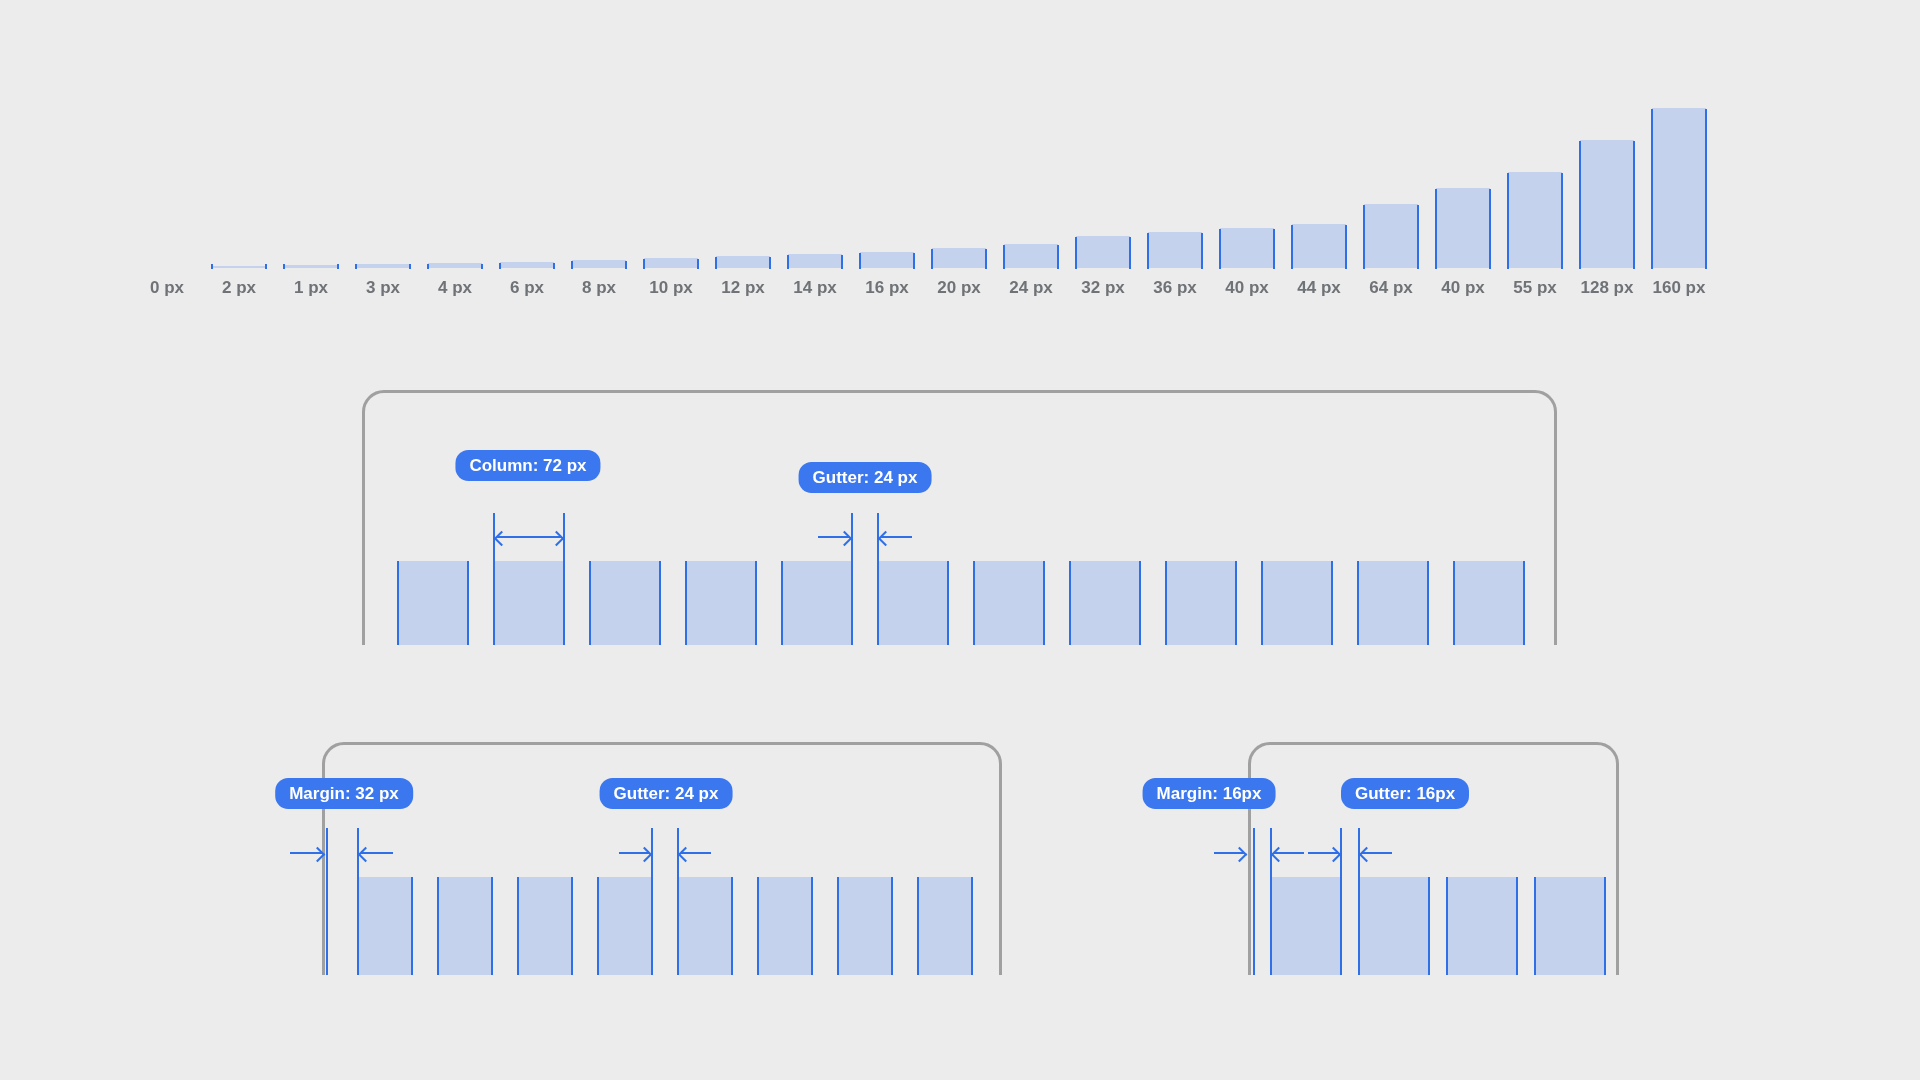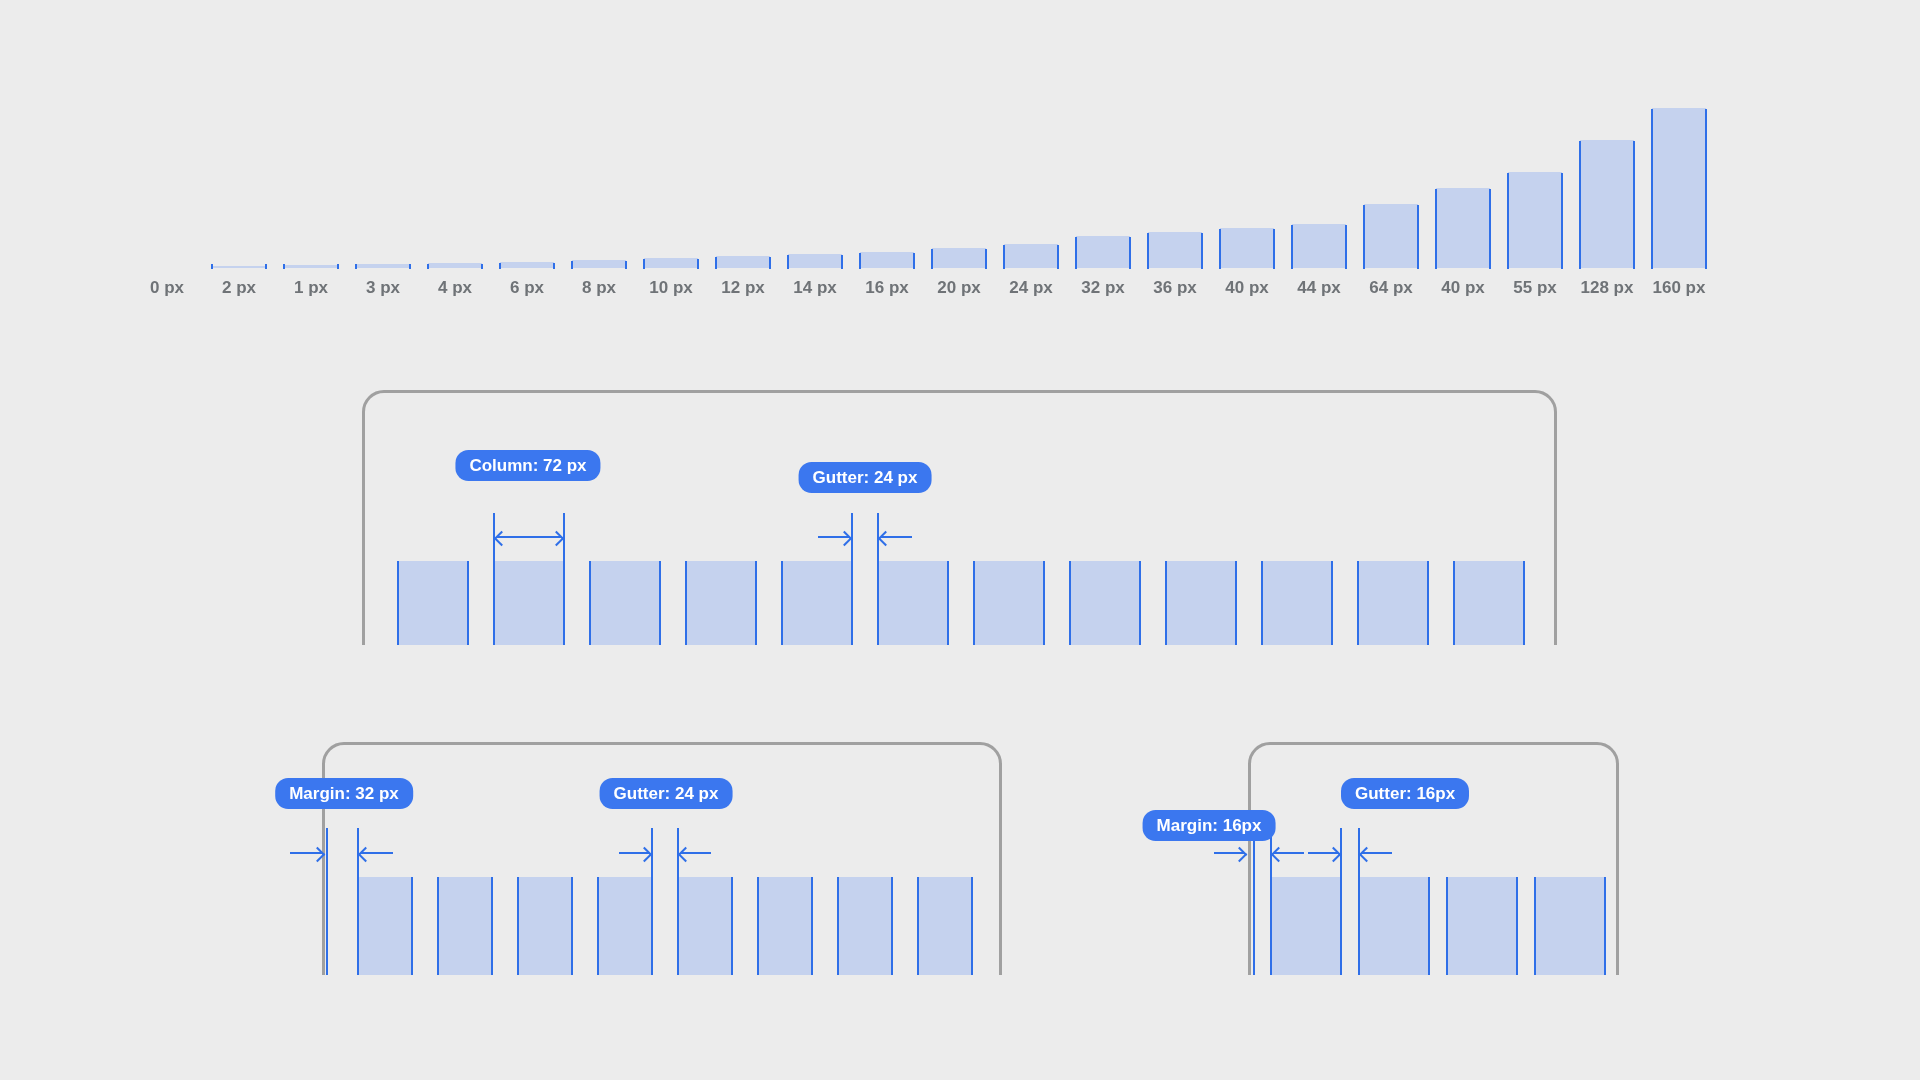--- a/index.html
+++ b/index.html
@@ -319,17 +319,17 @@
         <div class="arrow" style="left: 134px; top: 110px; width: 30px;">
           <div class="ah l"></div>
         </div>
         <div class="arrow" style="left: 168px; top: 110px; width: 30px;">
           <div class="ah r"></div>
         </div>
         <div class="arrow" style="left: 222px; top: 110px; width: 30px;">
           <div class="ah l"></div>
         </div>
       </div>
-    <div class="pill ctr" style="left:69px;top:36px;margin-top:32px;">Margin: 16px</div>
+    <div class="pill ctr" style="left:69px;top:36px;">Margin: 16px</div>
     <div class="pill" style="left:201px;top:36px;">Gutter: 16px</div>
   </div>
 
 </div>
 
 </body></html>

